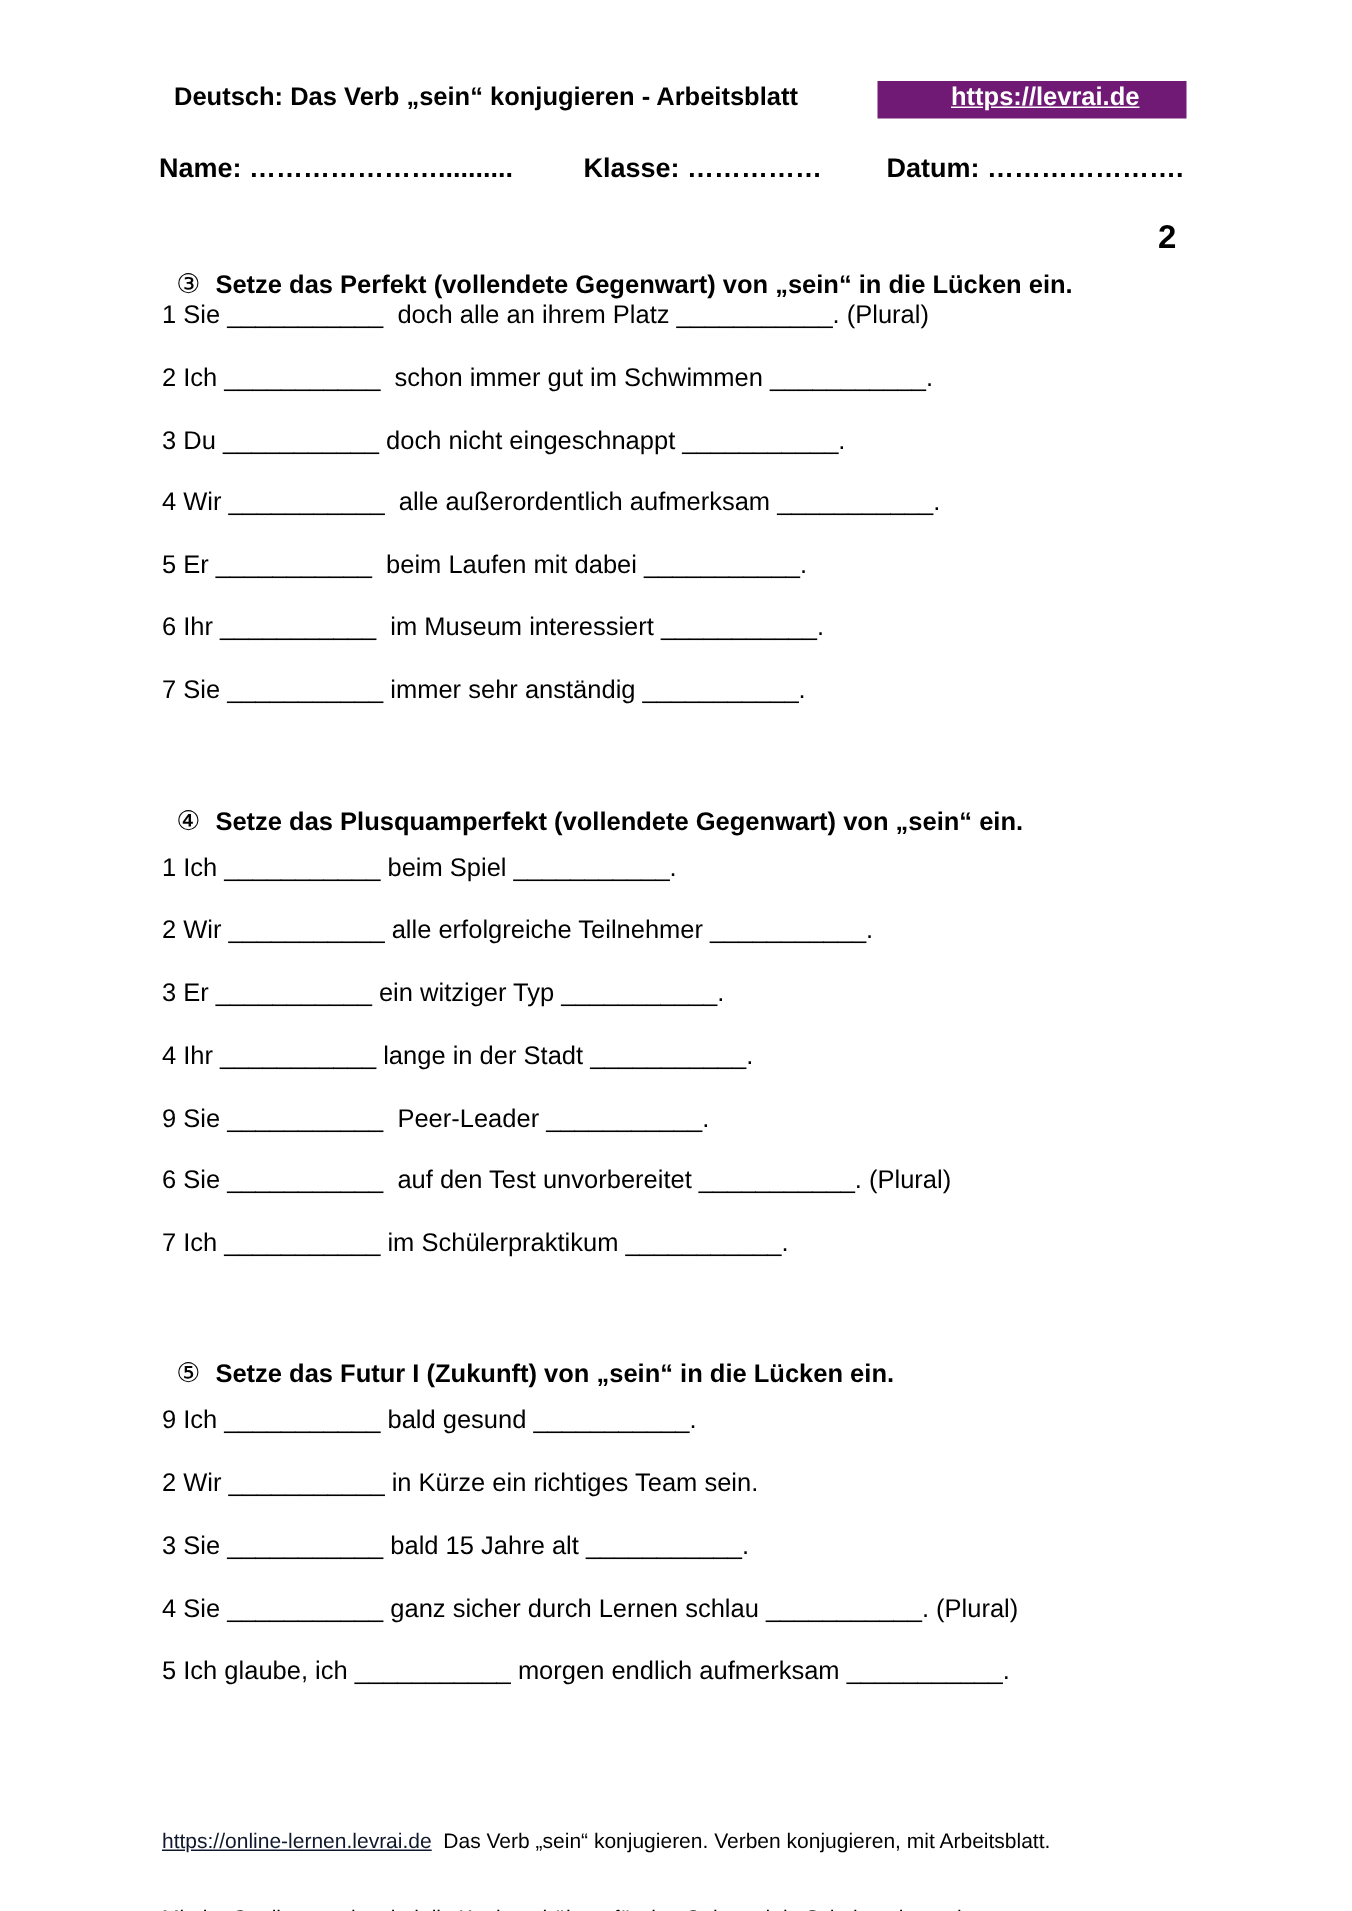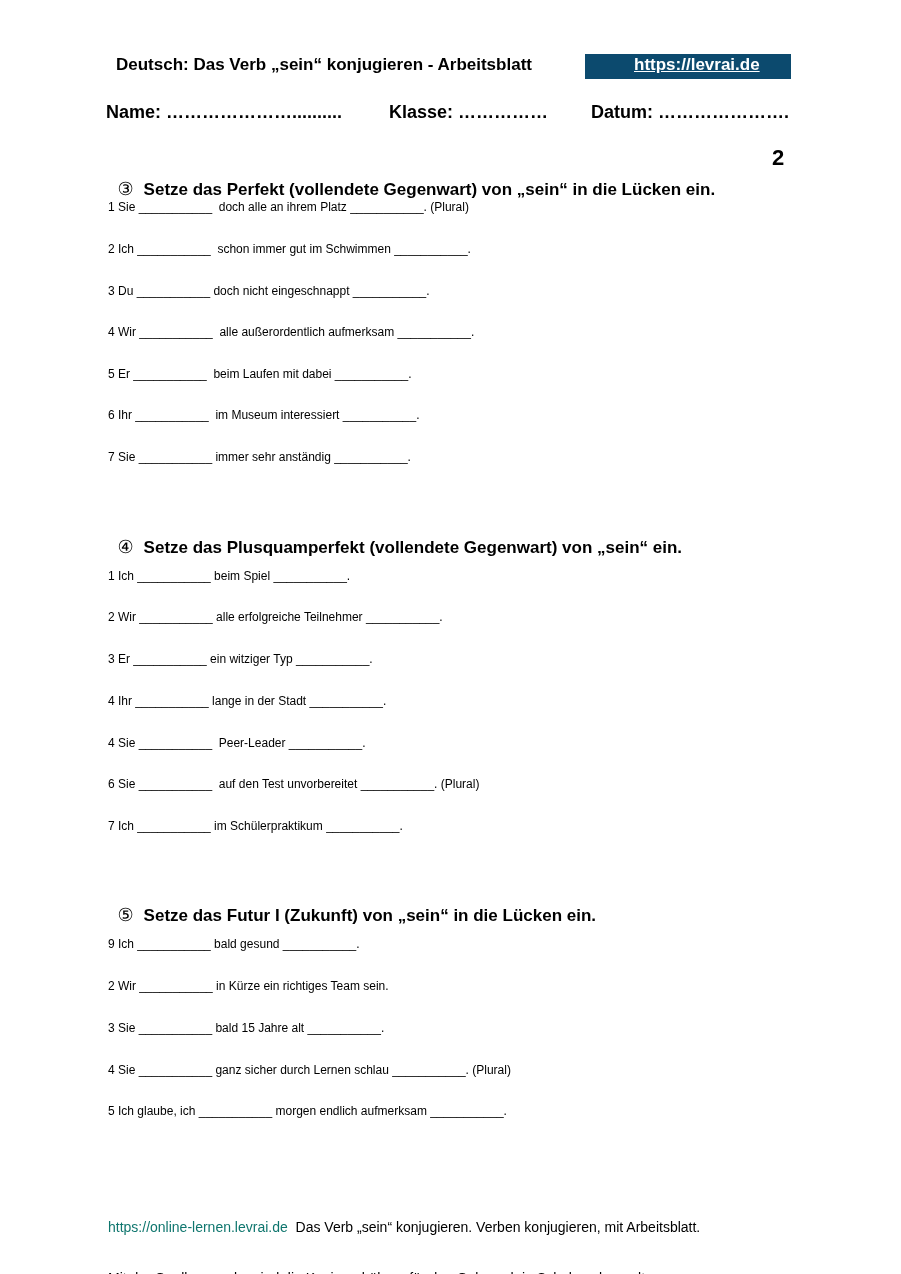--- a/index.html
+++ b/index.html
@@ -1,29 +1,29 @@
 <!DOCTYPE html>
 <html><head>
 <meta charset="utf-8">
 <style>
   html, body { margin: 0; padding: 0; background: #ffffff; }
   body { width: 901px; height: 1274px; position: relative; overflow: hidden;
          font-family: "Liberation Sans", sans-serif; color: #000; }
   .abs { position: absolute; white-space: pre; }
   .title { left: 116px; top: 55px; font-size: 17px; font-weight: bold; }
-  .linkbox { left: 585px; top: 54px; width: 206px; height: 25px; background: #0c4a6e; }
+  .linkbox { left: 585px; top: 54px; width: 206px; height: 25px; background: #701a75; }
   .linkbox span { position: absolute; left: 49px; top: 1px; color: #fff; font-weight: bold;
                   font-size: 17px; text-decoration: underline; white-space: pre; }
   .meta { top: 102px; font-size: 18px; font-weight: bold; }
   .heading { left: 108px; font-size: 17px; font-weight: bold; }
   .heading .num { font-weight: normal; font-size: 18px; margin-right: 10px; }
   .pagenum { left: 772px; top: 145px; font-size: 22px; font-weight: bold; }
-  .line { left: 108px; font-size: 12px; }
+  .line { left: 108px; font-size: 17px; }
   .footer { left: 108px; top: 1185px; font-size: 14px; line-height: 17px; }
-  .footer a { color: #0f766e; }
+  .footer a { color: #0f172a; text-decoration: underline; }
 </style>
 </head>
 <body>
 
 <div class="abs title">Deutsch: Das Verb „sein“ konjugieren - Arbeitsblatt</div>
 <div class="abs linkbox">
   <span>https://levrai.de</span>
 </div>
 
 <div class="abs meta" style="left:106px">Name: …………………..........</div>
@@ -43,21 +43,21 @@
 <div class="abs line" style="top:408px">6 Ihr ___________  im Museum interessiert ___________.</div>
 <div class="abs line" style="top:450px">7 Sie ___________ immer sehr anständig ___________.</div>
 
 <div class="abs heading" style="top:516px">
   <span class="num">④</span><span>Setze das Plusquamperfekt (vollendete Gegenwart) von „sein“ ein.</span>
 </div>
 <div class="abs line" style="top:569px">1 Ich ___________ beim Spiel ___________.</div>
 <div class="abs line" style="top:610px">2 Wir ___________ alle erfolgreiche Teilnehmer ___________.</div>
 <div class="abs line" style="top:652px">3 Er ___________ ein witziger Typ ___________.</div>
 <div class="abs line" style="top:694px">4 Ihr ___________ lange in der Stadt ___________.</div>
-<div class="abs line" style="top:736px">4 Sie ___________  Peer-Leader ___________.</div>
+<div class="abs line" style="top:736px">9 Sie ___________  Peer-Leader ___________.</div>
 <div class="abs line" style="top:777px">6 Sie ___________  auf den Test unvorbereitet ___________. (Plural)</div>
 <div class="abs line" style="top:819px">7 Ich ___________ im Schülerpraktikum ___________.</div>
 
 <div class="abs heading" style="top:884px">
   <span class="num">⑤</span><span>Setze das Futur I (Zukunft) von „sein“ in die Lücken ein.</span>
 </div>
 <div class="abs line" style="top:937px">9 Ich ___________ bald gesund ___________.</div>
 <div class="abs line" style="top:979px">2 Wir ___________ in Kürze ein richtiges Team sein.</div>
 <div class="abs line" style="top:1021px">3 Sie ___________ bald 15 Jahre alt ___________.</div>
 <div class="abs line" style="top:1063px">4 Sie ___________ ganz sicher durch Lernen schlau ___________. (Plural)</div>

